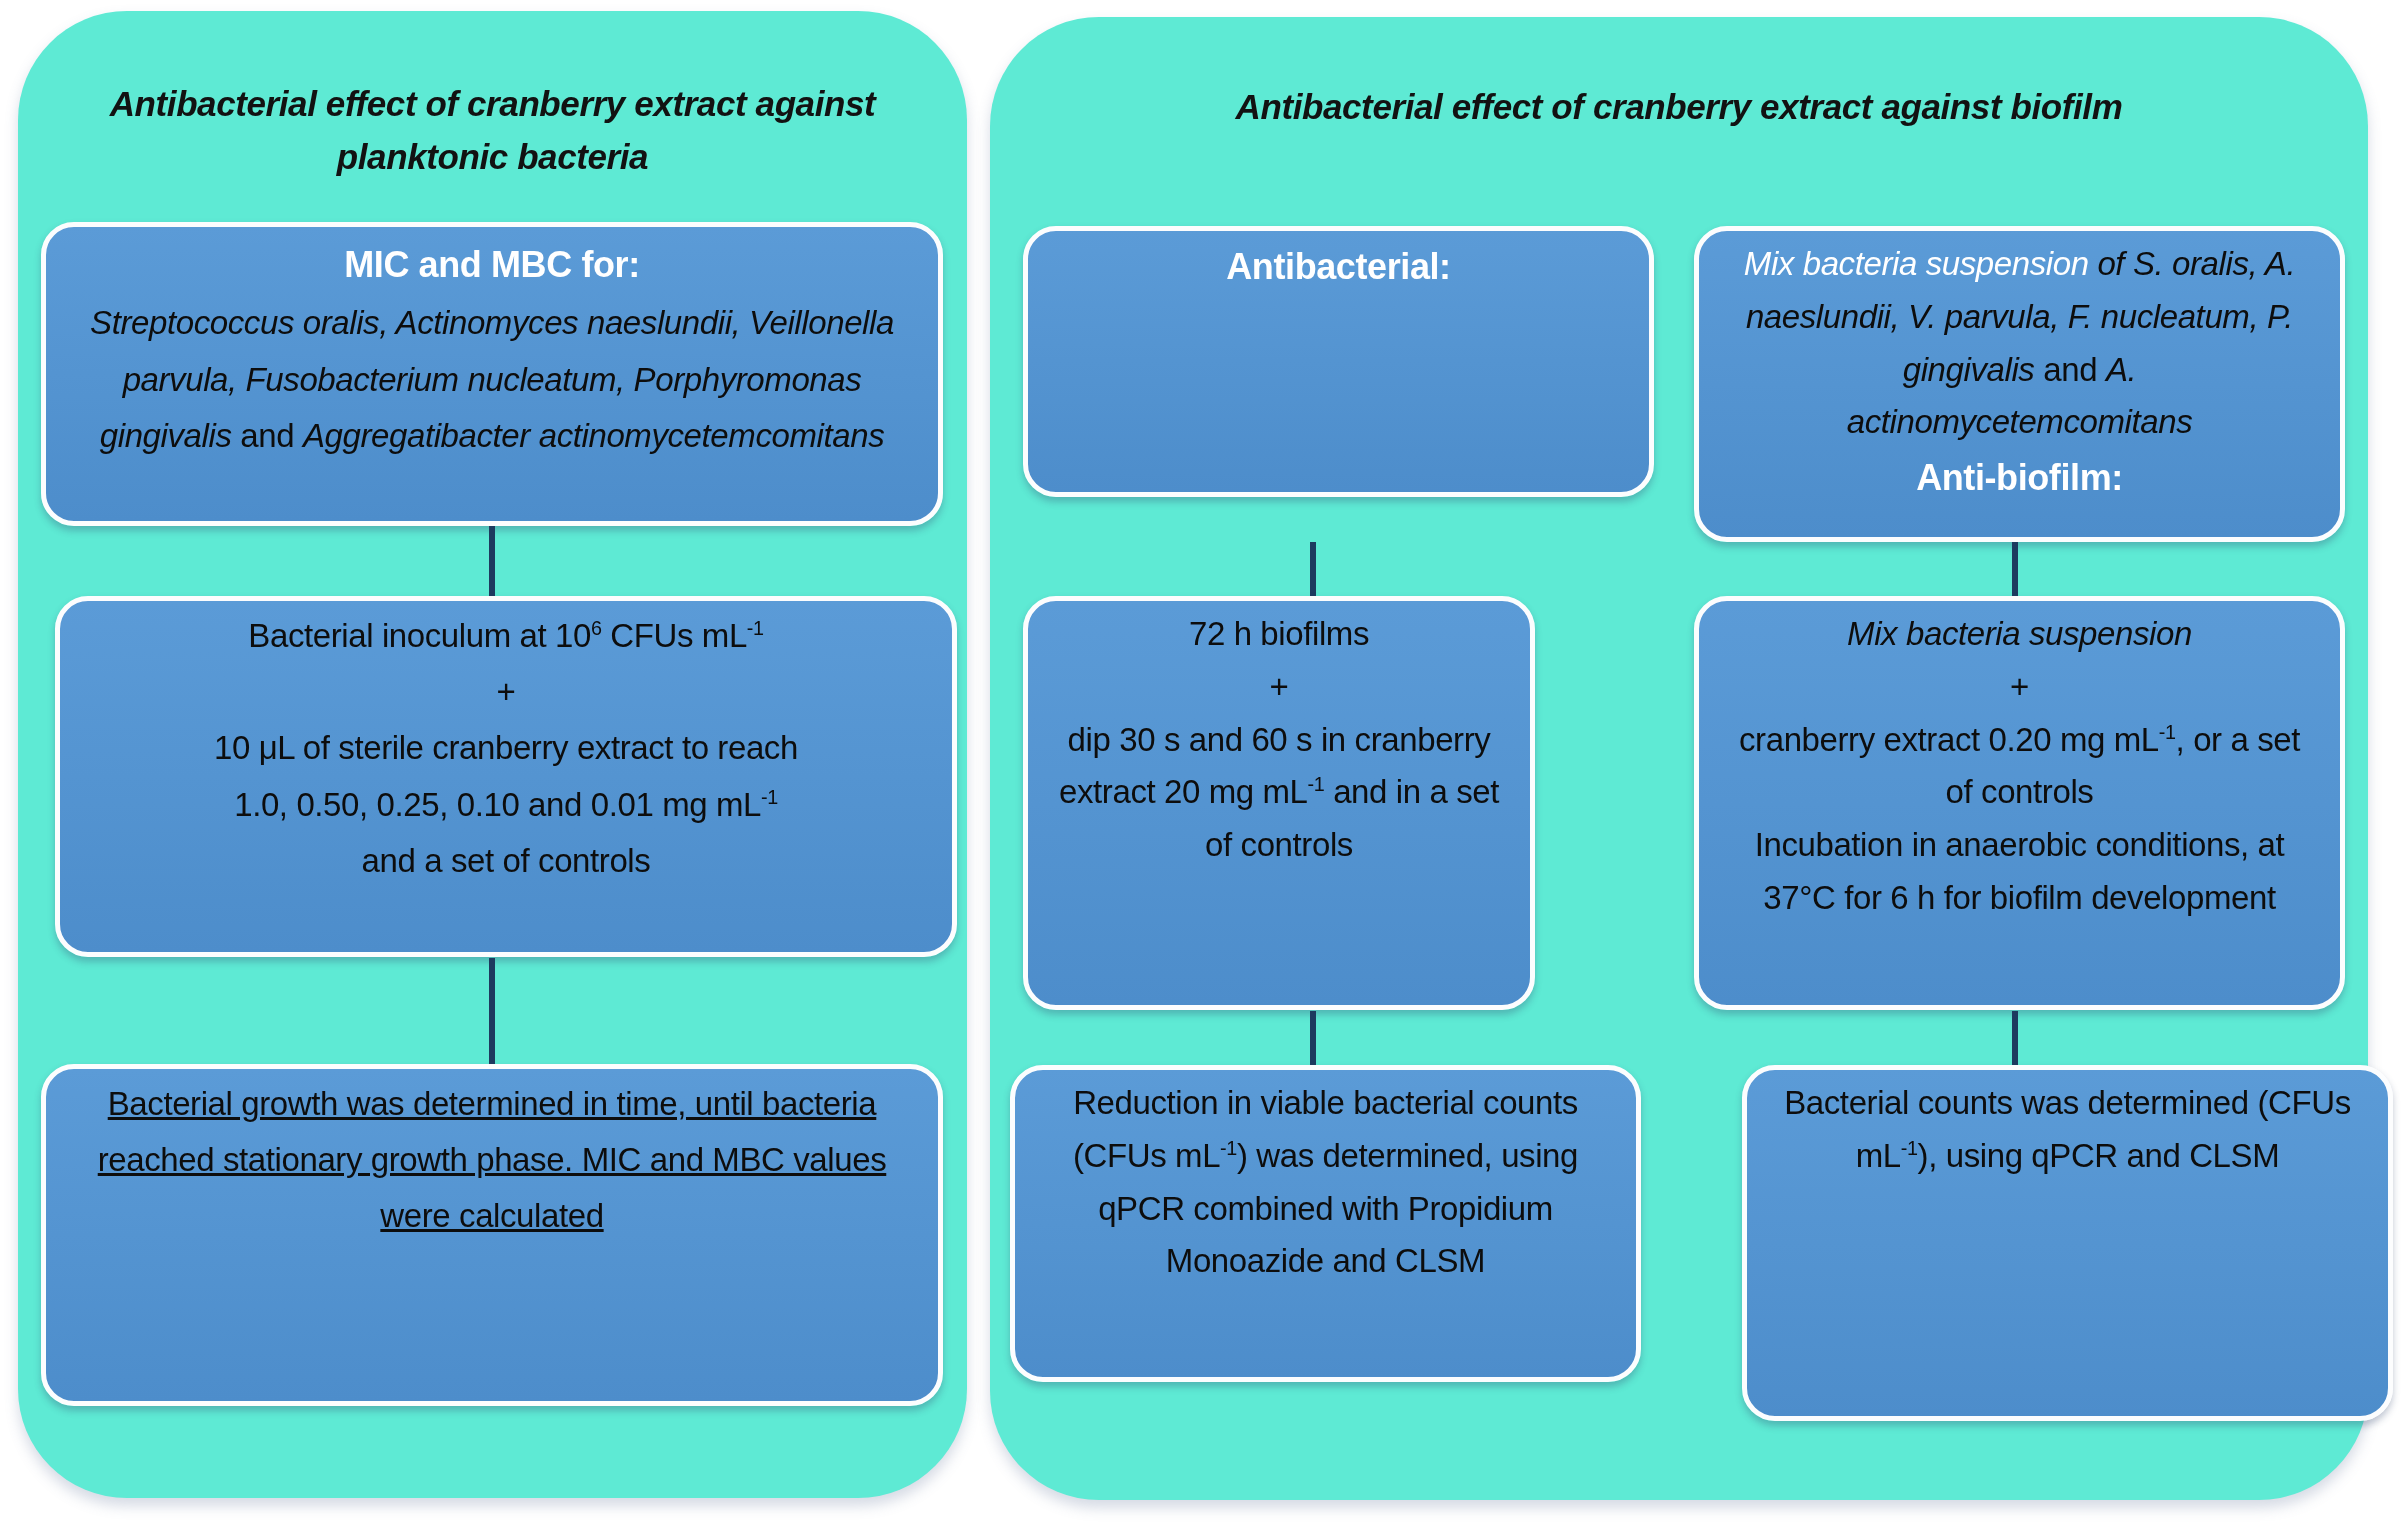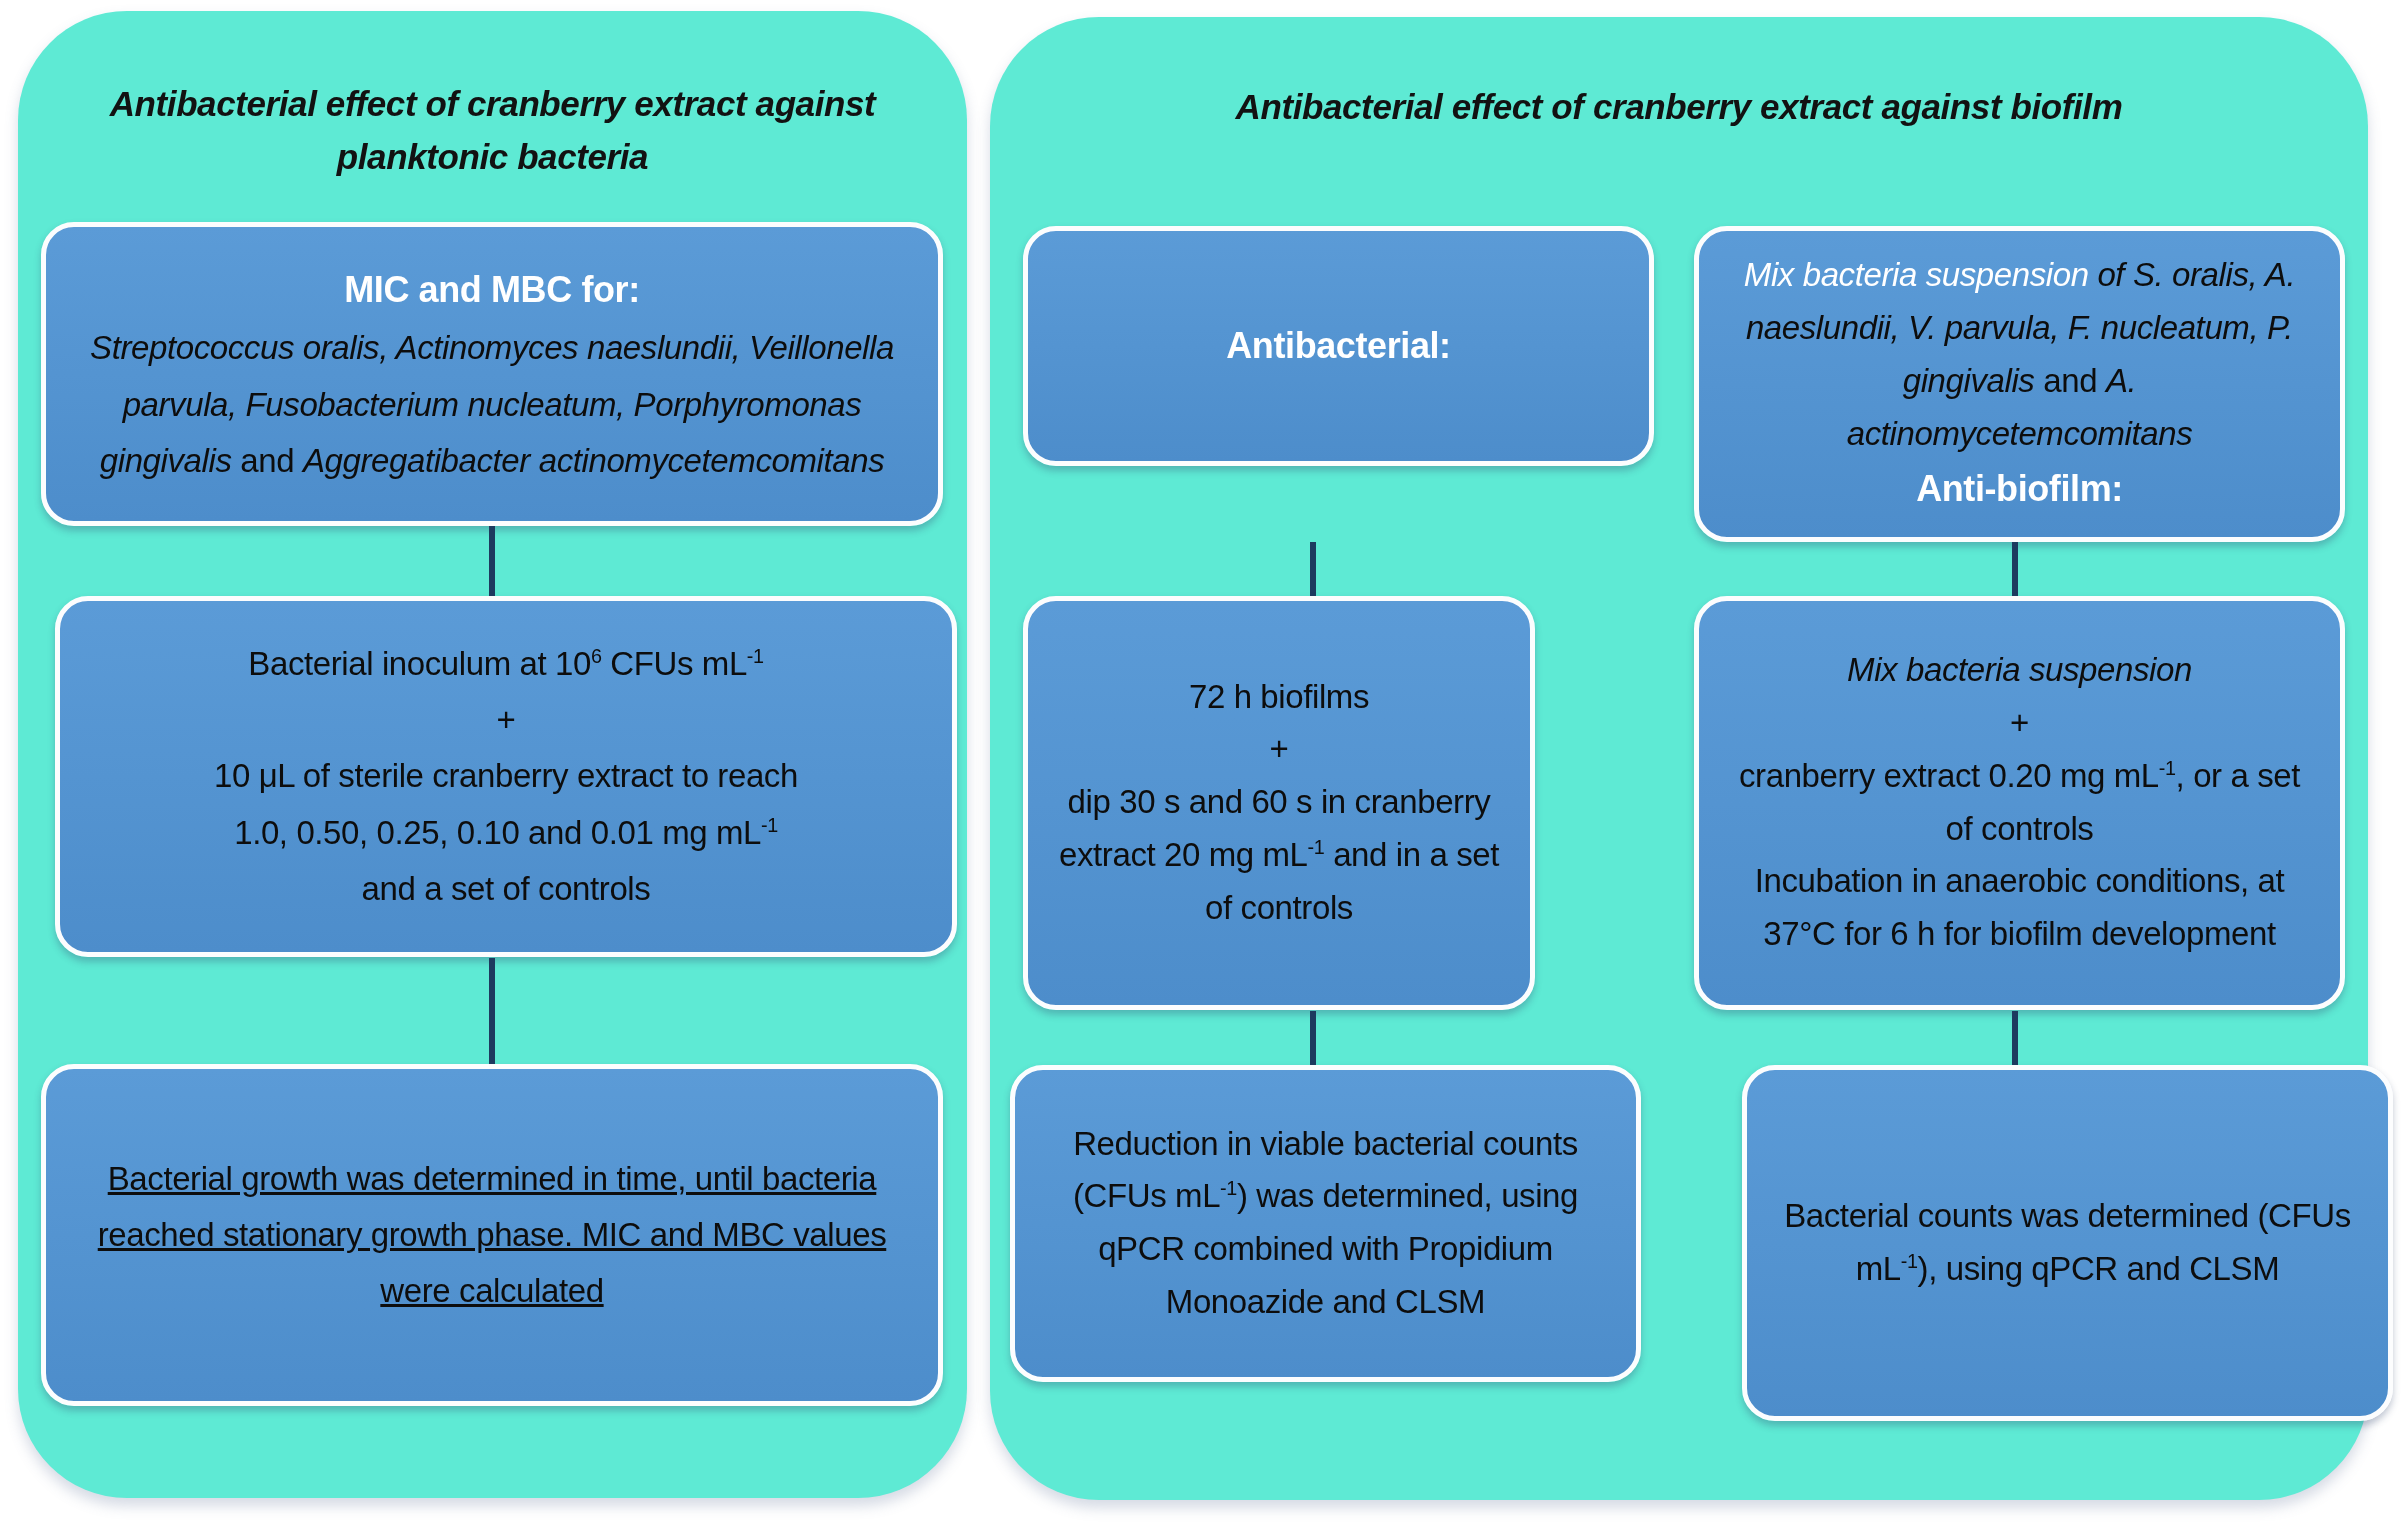--- a/index.html
+++ b/index.html
@@ -13,21 +13,21 @@
 
   .panel-title{position:absolute;left:29px;right:29px;text-align:center;
                font-size:35px;font-weight:bold;font-style:italic;color:#121212;
                line-height:1.5;letter-spacing:-0.4px;}
   #left-title{top:67px;}
   #right-title{top:64px;}
 
   .sbox{position:absolute;background:linear-gradient(180deg,#5b9bd7 0%,#4d8dcb 100%);
         border:5.1px solid #fcfdfe;border-radius:33px;
         box-shadow:0 4.4px 7.3px rgba(50,70,110,0.30);
-        display:flex;flex-direction:column;justify-content:center;
+        display:flex;flex-direction:column;
         text-align:center;color:#0d0d0d;font-size:33px;line-height:1.7;
         letter-spacing:-0.4px;padding:7.3px 30.5px;box-sizing:border-box;}
   .tight{line-height:1.6;}
 
   .rl{display:block;}
   .i{font-style:italic;}
   .w{color:#ffffff;}
   .hdr{font-size:36px;font-weight:bold;color:#ffffff;}
   .sup{font-size:60%;vertical-align:super;line-height:0;}
 
@@ -70,21 +70,21 @@
           <div class="rl"><span>Bacterial growth was determined in time, until bacteria reached stationary growth phase. MIC and MBC values were calculated</span></div>
         </div>
     </div>
   </div>
 
   <div class="panel" id="right-panel">
     <div class="panel-title" id="right-title">
         <div class="rl"><span>Antibacterial effect of cranberry extract against biofilm</span></div>
       </div>
 
-    <div class="sbox tight" style="left:33px;top:209px;width:631px;height:240px;">
+    <div class="sbox tight" style="left:33px;top:209px;width:631px;height:271px;">
       <div>
           <div class="rl"><span class="hdr">Antibacterial:</span></div>
         </div>
     </div>
 
     <div class="connector" style="left:320px;top:525px;height:55px;"></div>
 
     <div class="sbox tight" style="left:33px;top:579px;width:512px;height:414px;">
       <div>
           <div class="rl"><span>72 h biofilms</span></div>

